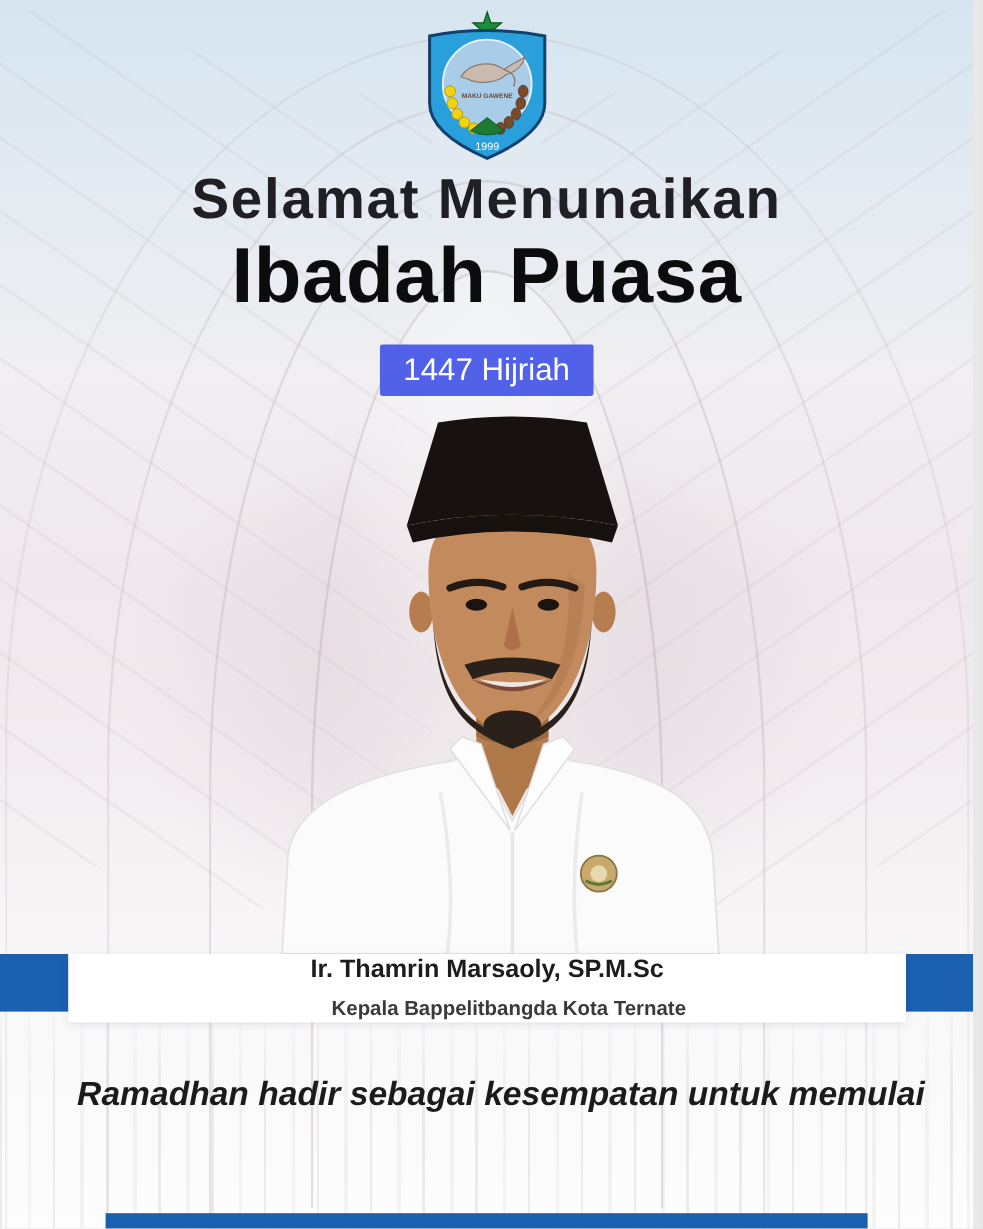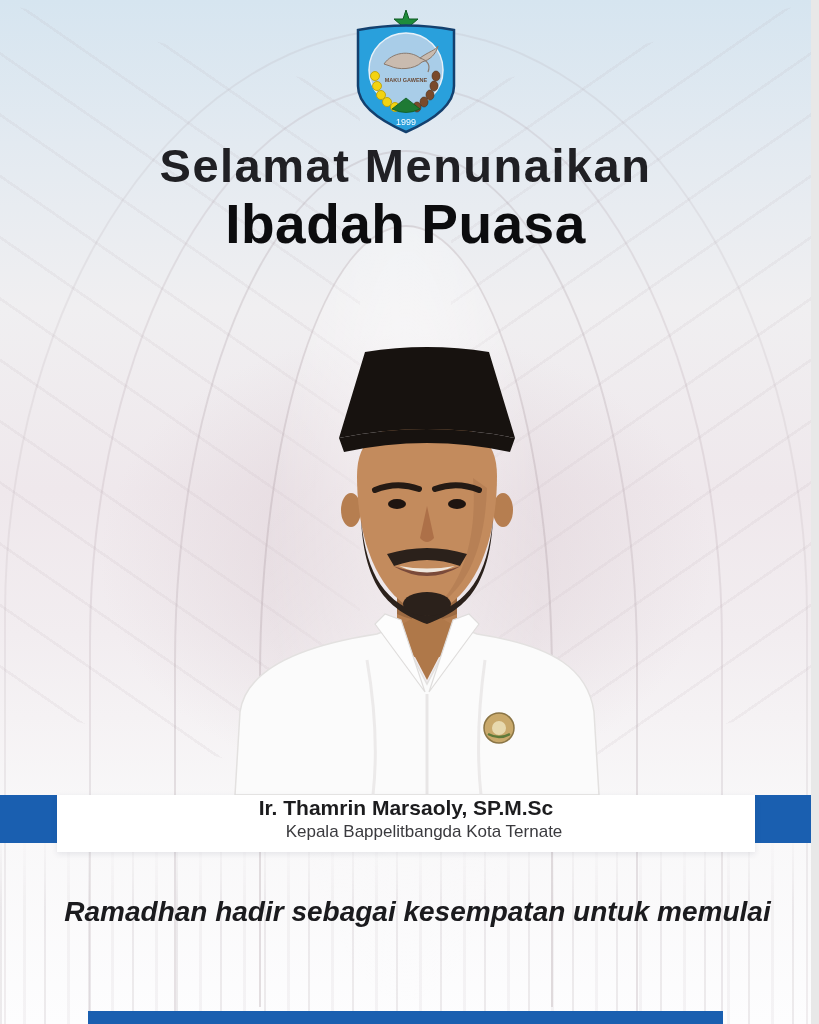--- a/index.html
+++ b/index.html
@@ -26,32 +26,32 @@
   .curtain{position:absolute;left:0;right:0;top:830px;height:194px;
     background:repeating-linear-gradient(90deg,rgba(196,188,193,.28) 0 2px,transparent 2px 23px,rgba(208,200,205,.18) 23px 26px,transparent 26px 44px);
     -webkit-mask-image:linear-gradient(180deg,transparent 0,#000 40%);
             mask-image:linear-gradient(180deg,transparent 0,#000 40%);}
   
   .crest{position:absolute;top:8px;left:50%;transform:translateX(-50%);width:116px;height:128px;}
   
   .title1{position:absolute;top:138px;left:0;width:100%;text-align:center;
     font-size:47px;font-weight:700;letter-spacing:1.5px;color:#202024;}
   .title2{position:absolute;top:192px;left:0;width:100%;text-align:center;
-    font-size:55px;font-weight:800;letter-spacing:0.5px;color:#0c0c0e;}
+    font-size:65px;font-weight:800;letter-spacing:0.5px;color:#0c0c0e;}
   .badge{position:absolute;top:287px;left:50%;transform:translateX(-50%);
     background:var(--badge-bg,#5262E8);color:#fff;font-size:26px;font-weight:400;
     line-height:43px;height:43px;padding:0 20px;border-radius:2px;}
   
   .person{position:absolute;top:338px;left:227px;width:380px;height:457px;}
   
   .plate{position:absolute;left:57px;right:56px;top:795px;height:57px;background:#ffffff;
-    display:flex;flex-direction:column;align-items:center;justify-content:flex-start;
+    display:flex;flex-direction:column;align-items:center;justify-content:space-between;
     box-shadow:0 2px 6px rgba(40,50,80,.10);z-index:5;}
   .plate .pname{font-size:21px;font-weight:700;color:#1c1c1e;line-height:26px;}
-  .plate .prole{font-size:17px;font-weight:400;color:#3a3a3e;line-height:22px;margin-left:36px;}
+  .plate .prole{font-size:17px;font-weight:700;color:#3a3a3e;line-height:22px;margin-left:36px;}
   .sidebar{position:absolute;top:795px;height:48px;background:var(--accent-blue,#1A5FB0);z-index:4;}
   .sidebar.left{left:0;width:57px;}
   .sidebar.right{right:0;width:56px;}
   
   .quote{position:absolute;top:892px;left:0;width:100%;text-align:center;
     font-size:28px;font-weight:700;font-style:italic;color:#1b1b1e;line-height:40px;z-index:5;padding-left:12px;}
   
   .bottombar{position:absolute;left:88px;right:88px;top:1011px;height:13px;
     background:var(--accent-blue,#1A5FB0);z-index:5;}
 </style>
@@ -91,20 +91,21 @@
         <ellipse cx="82" cy="87" rx="4" ry="5"></ellipse>
         <ellipse cx="76" cy="94" rx="4" ry="5"></ellipse>
         <ellipse cx="69" cy="99" rx="4" ry="5"></ellipse>
     </g>
     <path d="M44,101 L58,90 L72,101 Q58,108 44,101 Z" fill="#1E7A34" stroke="#0E5A22" stroke-width="0.8"></path>
     <text x="58" y="117" text-anchor="middle" font-size="9" fill="#ffffff" font-family="Liberation Sans, sans-serif">1999</text>
   </svg>
 
   <div class="title1">Selamat Menunaikan</div>
   <div class="title2">Ibadah Puasa</div>
+  <div class="badge">1447 Hijriah</div>
 
   <svg class="person" viewBox="0 0 380 457">
 
     <path d="M170,250 L170,314 Q200,326 230,314 L230,250 Z" fill="#B67E50"></path>
     <path d="M170,250 L170,276 Q200,290 230,276 L230,250 Z" fill="#9C6A42"></path>
 
     <path d="M8,457 L13,374 C19,332 72,308 150,296 L170,288 L200,346 L230,288 L250,296 C328,308 361,332 367,374 L372,457 Z" fill="#FBFBFB" stroke="#E3E1E0" stroke-width="1.5"></path>
     <path d="M140,322 C150,380 150,420 146,457" fill="none" stroke="#ECEAEA" stroke-width="3"></path>
     <path d="M258,322 C250,380 250,420 254,457" fill="none" stroke="#ECEAEA" stroke-width="3"></path>
     <path d="M200,356 L200,457" fill="none" stroke="#E8E6E6" stroke-width="3"></path>

